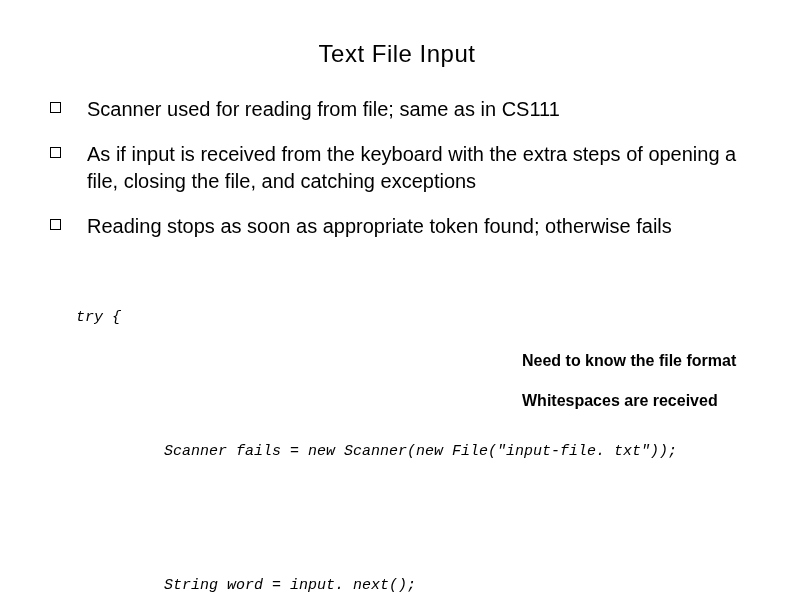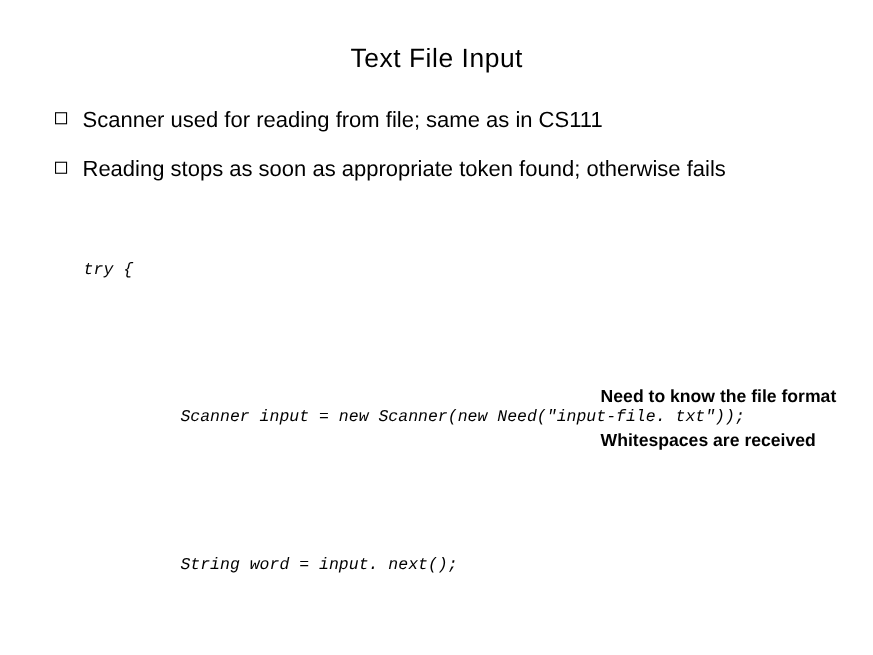--- a/index.html
+++ b/index.html
@@ -26,20 +26,21 @@
     margin-bottom: 28px;
     letter-spacing: 0.5px;
   }
   .bullets {
     list-style: none;
   }
   .bullet-item {
     display: flex;
     align-items: flex-start;
     margin-bottom: 18px;
+    gap: 12px;
   }
   .bullet-marker {
     width: 11px;
     height: 11px;
     border: 1.5px solid #000;
     flex-shrink: 0;
     margin-top: 6px;
     margin-right: 14px;
   }
   .bullet-text {
@@ -63,48 +64,51 @@
     position: absolute;
     left: 522px;
     top: 352px;
     width: 260px;
   }
   .annotation {
     font-family: Arial, Helvetica, sans-serif;
     font-size: 16px;
     font-weight: bold;
     margin-bottom: 22px;
-    margin-left: 24px;
   }
   .spacer {
     height: 14px;
   }
 </style>
 </head>
 <body>
 
 <div class="slide">
 
   <h1 class="title">Text File Input</h1>
 
   <ul class="bullets">
     <li class="bullet-item">
       <span class="bullet-marker"></span>
       <span class="bullet-text">Scanner used for reading from file; same as in CS111</span>
     </li>
     <li class="bullet-item">
       <span class="bullet-marker"></span>
+      <span class="bullet-text">As if input is received from the keyboard with the extra steps of opening a file, closing the file, and catching exceptions</span>
+    </li>
+    <li class="bullet-item">
+      <span class="bullet-marker"></span>
       <span class="bullet-text">Reading stops as soon as appropriate token found; otherwise fails</span>
     </li>
   </ul>
 
   <div class="code-block">
     <span class="code-line">try {</span>
     <div class="spacer"></div>
-    <span class="code-line indent2">Scanner input = new Scanner(new Need("input-file. txt"));</span>
+    <span class="code-line indent2">Scanner fails = new Scanner(new File("input-file. txt"));</span>
     <div class="spacer"></div>
     <span class="code-line indent2">String word = input. next();</span>
     
     
     
     
     
     
     
     

